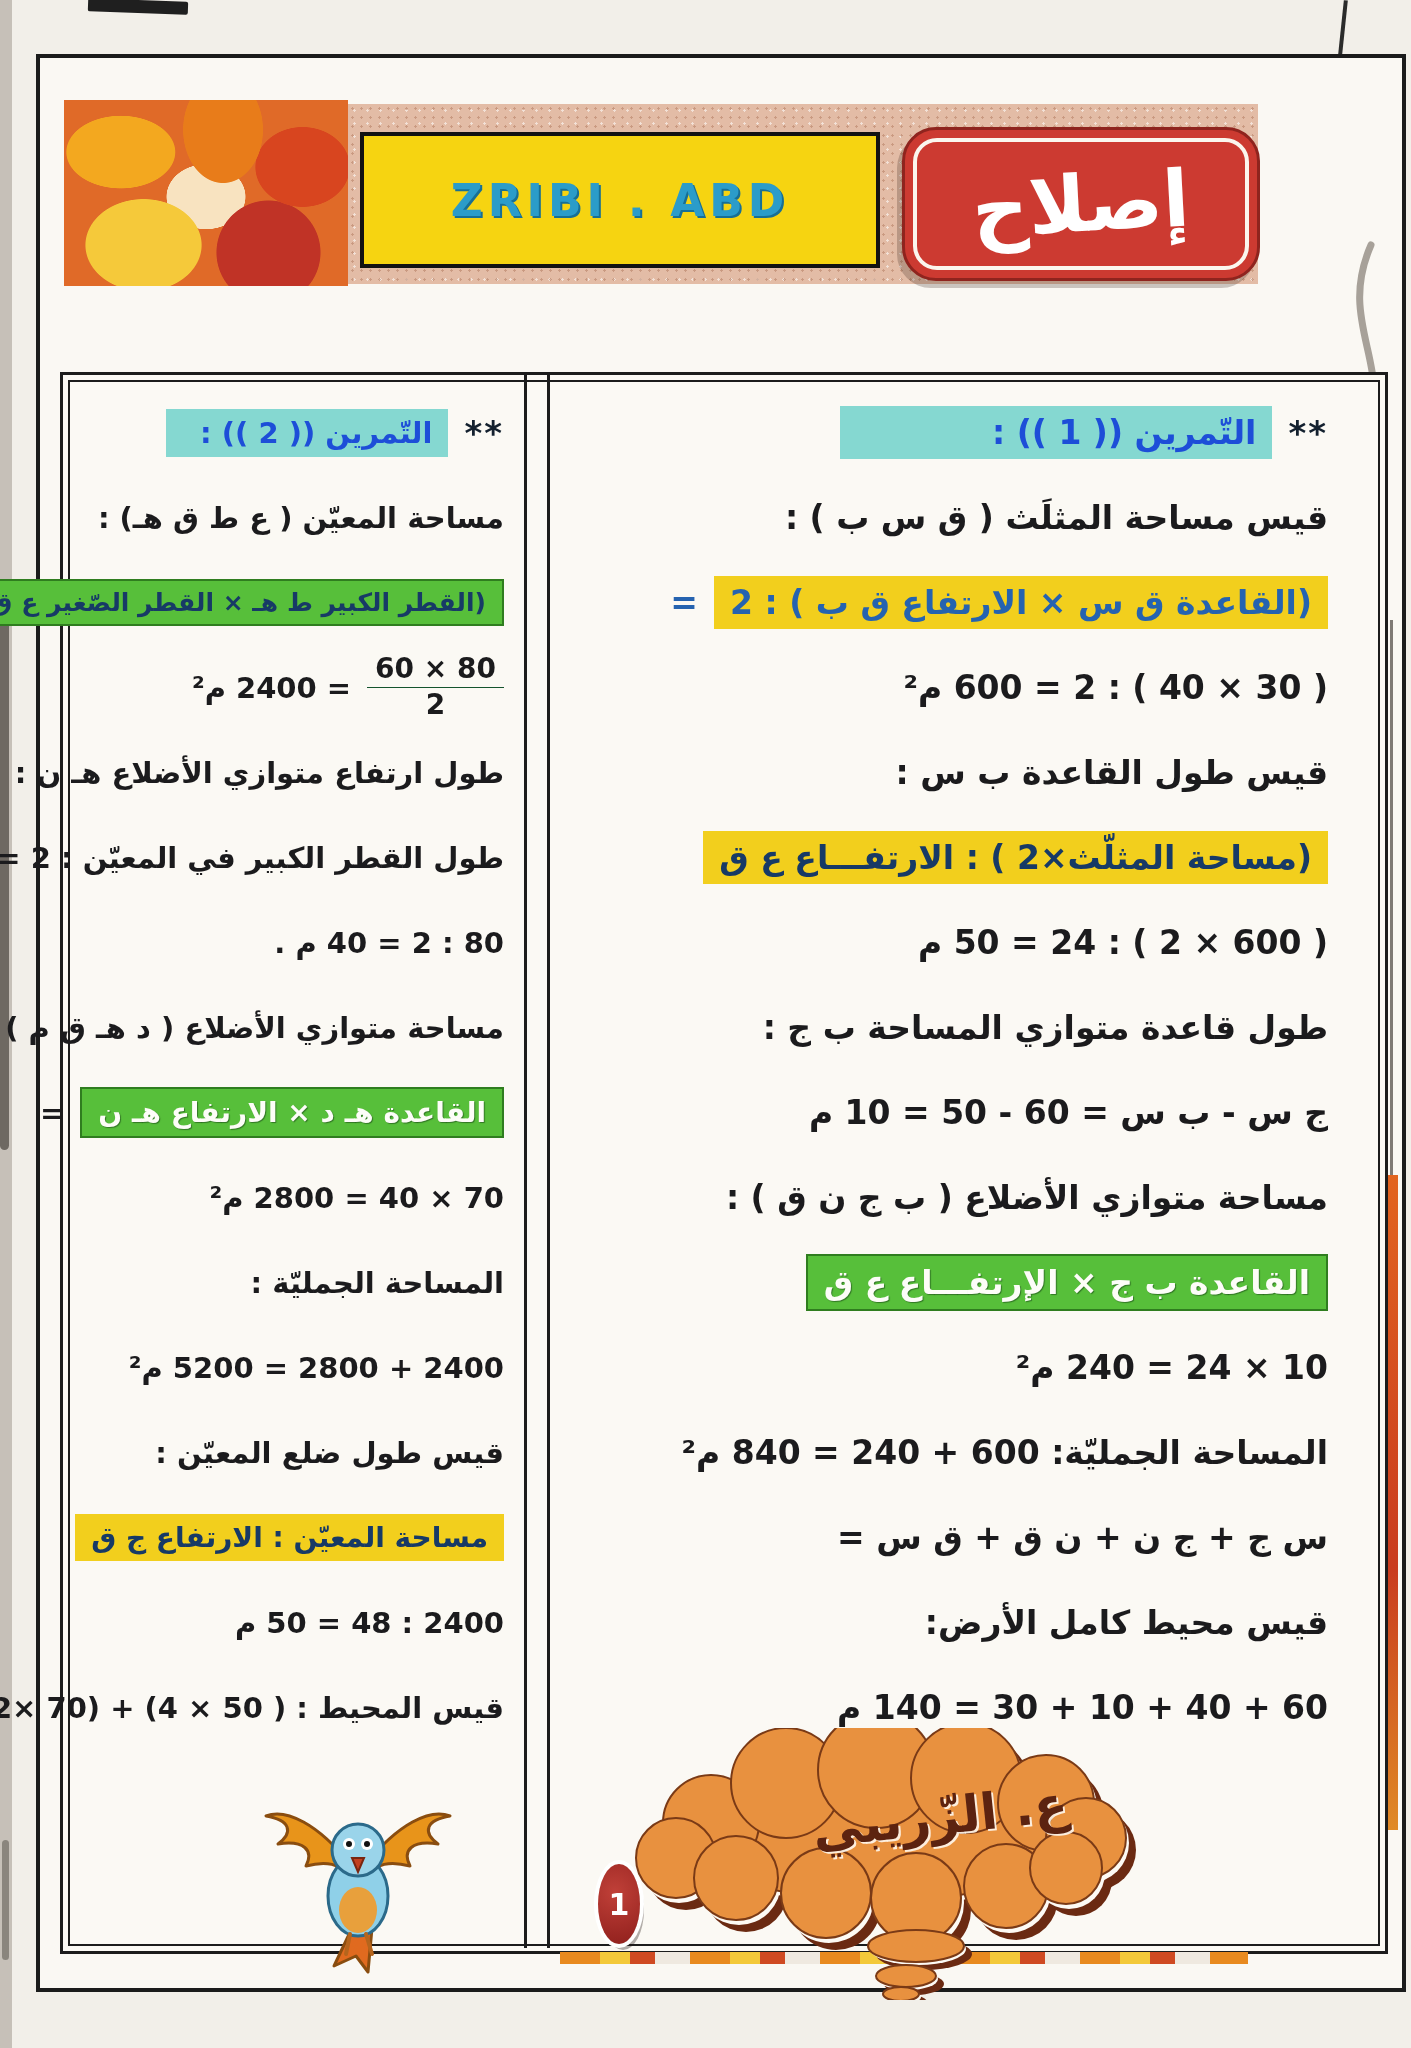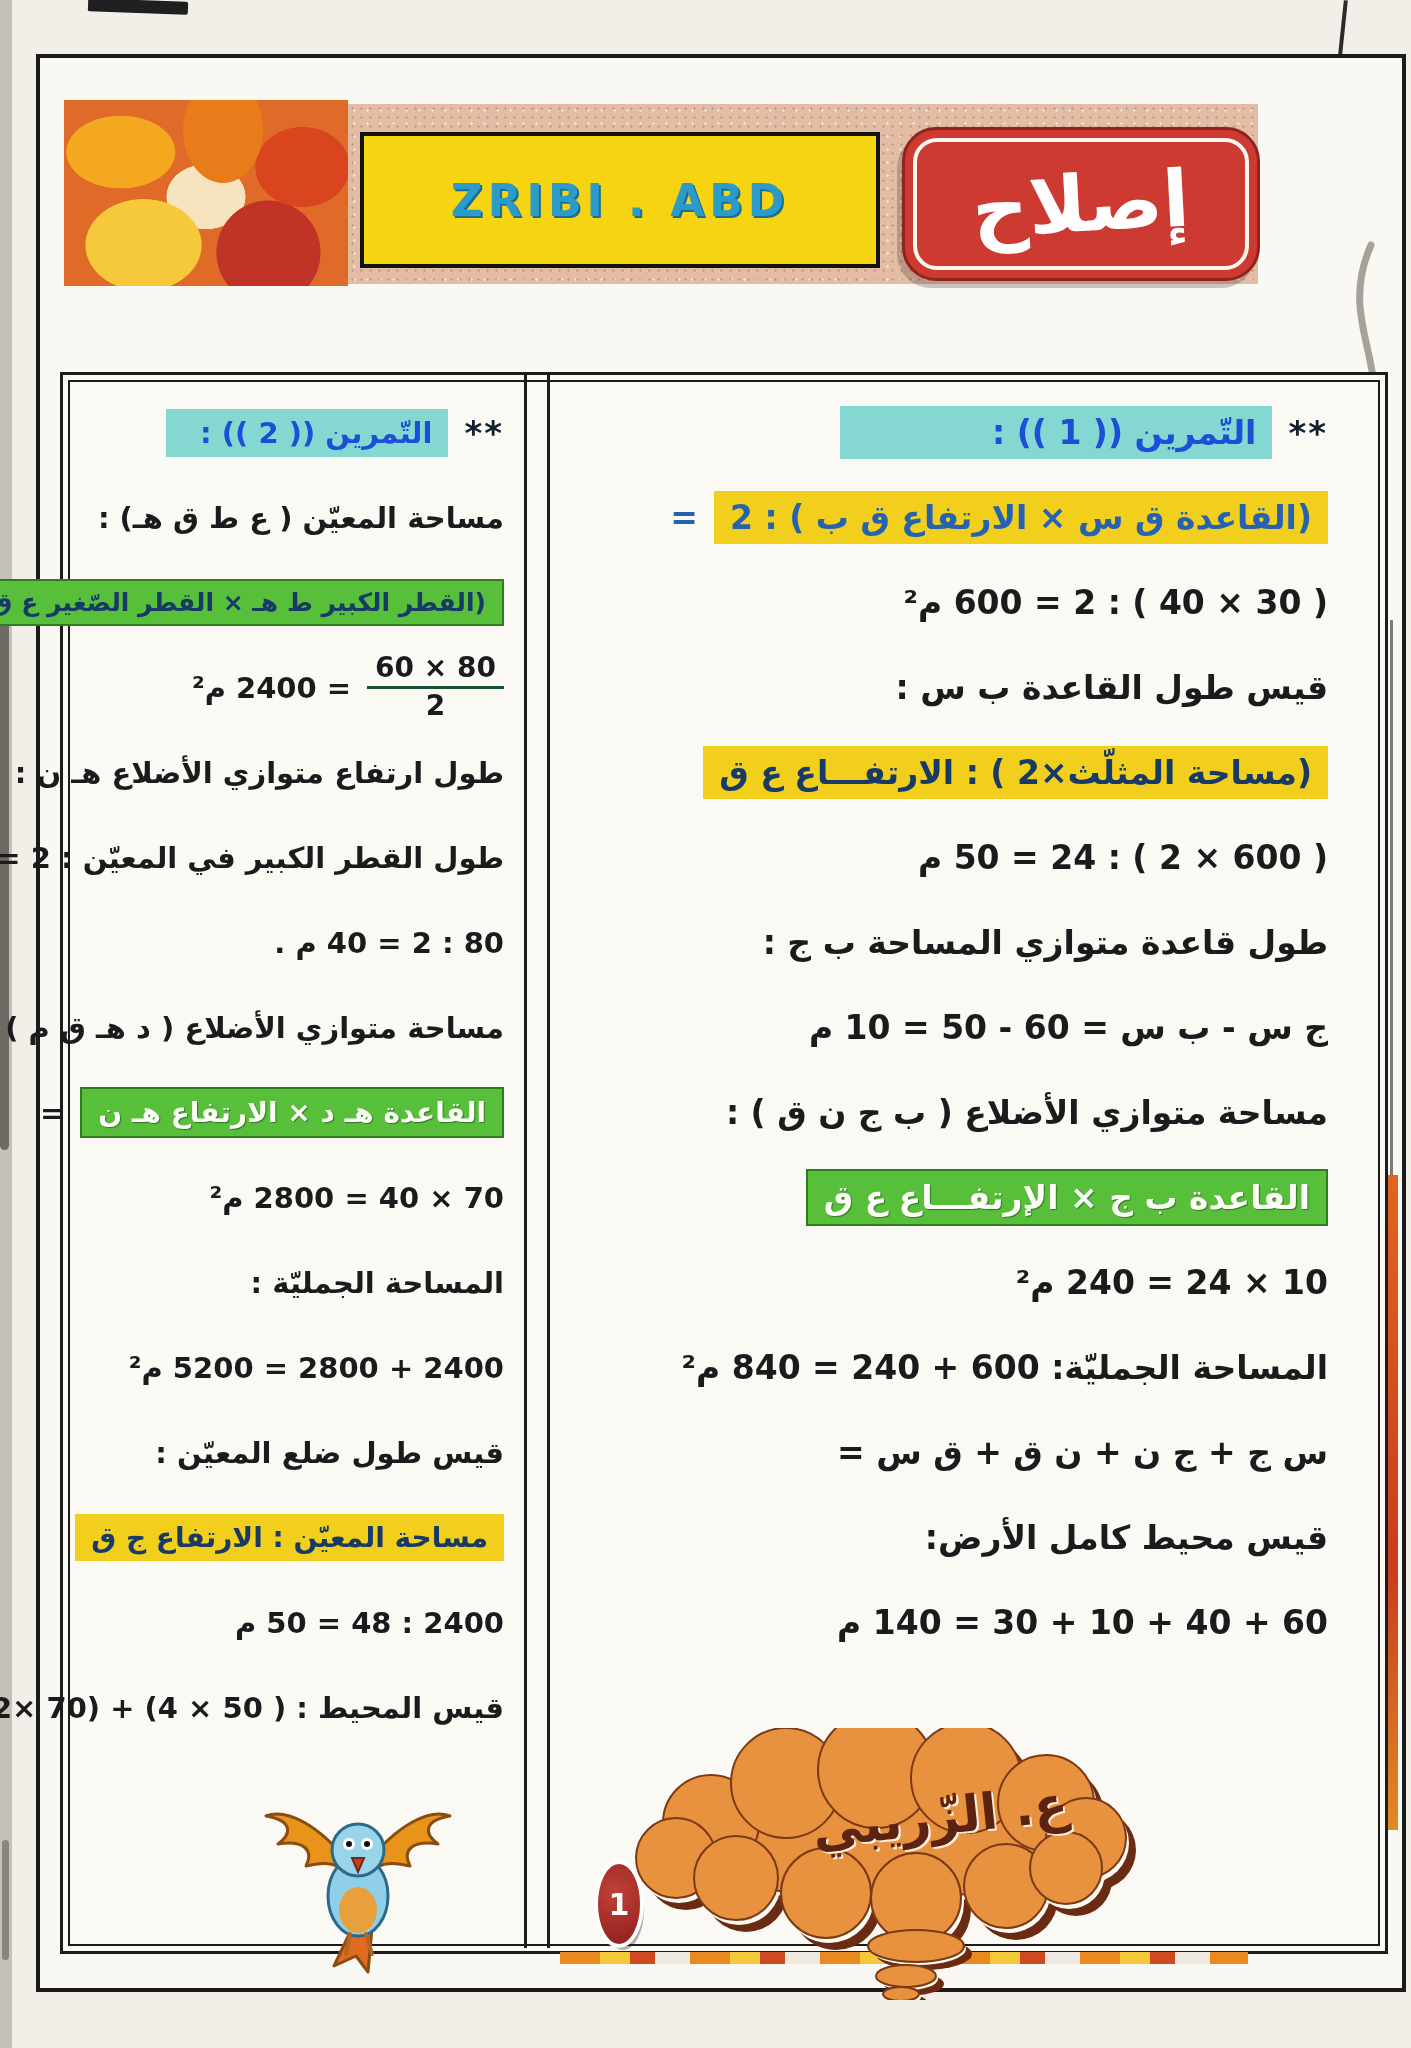--- a/index.html
+++ b/index.html
@@ -65,21 +65,21 @@
   .hl-green{background:#57bf3a;border:2px solid #2f7d1f;}
   .txt-blue{color:#2563b0;}
   .txt-navy{color:#173a66;}
   .txt-white{color:#fdfdf8;text-shadow:1px 1px 1px rgba(20,60,20,.55);}
   .small-hl{font-size:25px;}
   .mid-hl{font-size:28px;}
 
   
   .frac-row{direction:rtl;}
   .frac{display:inline-flex;flex-direction:column;align-items:center;line-height:1.1;font-size:28px;direction:ltr;}
-  .frac .num{border-bottom:3px solid #14532d;padding:0 8px 2px;}
+  .frac .num{border-bottom:1px solid #14532d;padding:0 8px 2px;}
   .frac .den{padding-top:2px;}
 
   
   .dash-strip{position:absolute;left:560px;top:1952px;width:688px;height:12px;
     background:repeating-linear-gradient(90deg,#e88a1f 0 40px,#f3c93a 40px 70px,#cf4a22 70px 95px,#efe9e0 95px 130px);}
   .cloud-wrap{position:absolute;left:616px;top:1728px;width:540px;height:272px;}
   .cloud-text{position:absolute;left:780px;top:1788px;width:320px;text-align:center;font-size:50px;font-weight:bold;
     color:#5c2310;transform:rotate(-6deg);text-shadow:2px 2px 0 rgba(255,248,238,.9);}
   .badge{position:absolute;left:598px;top:1864px;width:42px;height:80px;border-radius:50%;
     background:radial-gradient(circle at 40% 35%,#c04038,#8f1f1c);box-shadow:0 0 0 4px #fff,4px 6px 0 rgba(40,30,25,.35);
@@ -118,20 +118,23 @@
   </div>
 
   <div class="ex-area"></div>
   <div class="divider"></div>
 
   <div class="col col-right" dir="rtl">
     <div class="row">
       <span class="stars">**</span>
       <span class="hl hl-cyan">التّمرين (( 1 )) :</span>
     </div>
+    <div class="row">
+        <span>قيس مساحة المثلَث ( ق س ب ) :</span>
+      </div>
     <div class="row">
       <span class="hl hl-yellow txt-blue">(القاعدة ق س × الارتفاع ق ب ) : 2</span>
       <span class="txt-blue">=</span>
     </div>
     <div class="row">
         <span>( 30 × 40 ) : 2 = 600 م²</span>
       </div>
     <div class="row">
         <span>قيس طول القاعدة ب س :</span>
       </div>

